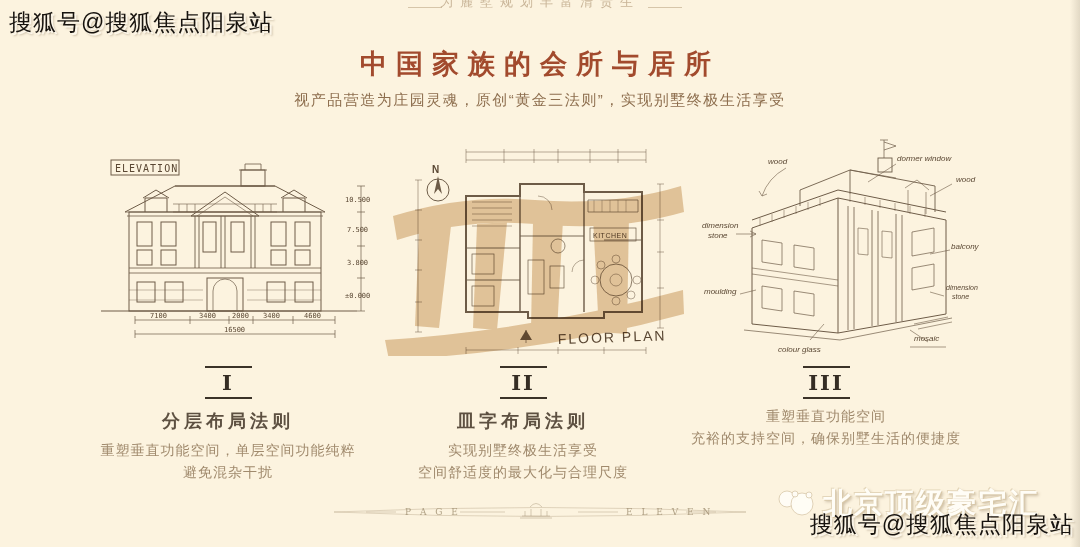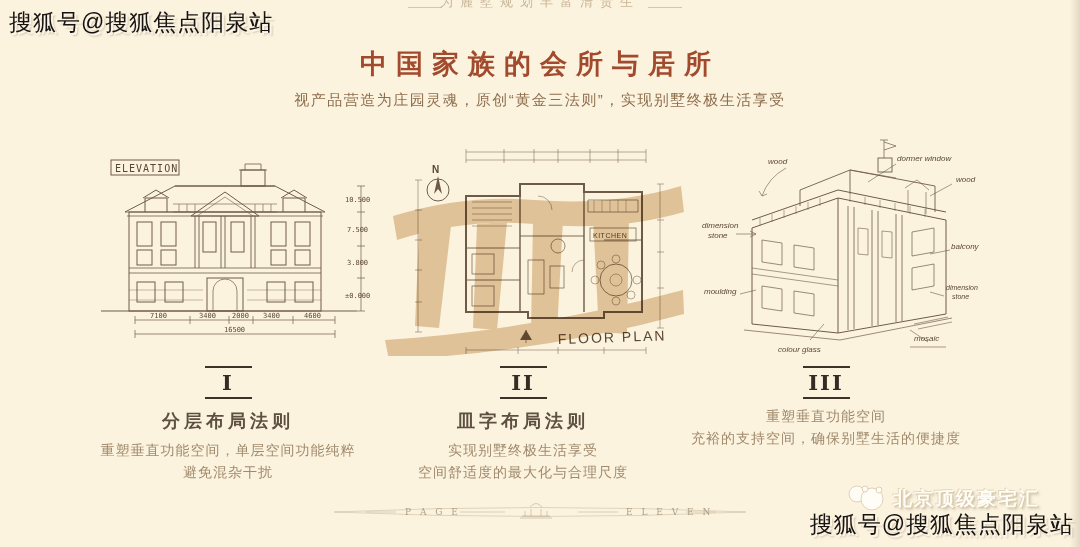--- a/index.html
+++ b/index.html
@@ -17,21 +17,21 @@
   
   .wm-black {
     position:absolute; font-weight:400; font-size:23px; color:#17130f;
     letter-spacing:1px; white-space:nowrap;
     text-shadow:2px 2px 0 rgba(253,248,236,0.95), 3px 3px 2px rgba(125,104,74,0.35);
   }
   .wm-top-left { left:9px; top:7px; }
   .wm-bottom-right { right:6px; top:509px; }
   .wm-brand {
     position:absolute; right:40px; top:484px; display:flex; align-items:center; gap:6px;
-    font-weight:700; font-size:19px; color:#fffdf6; letter-spacing:2px; white-space:nowrap;
+    font-weight:700; font-size:29px; color:#fffdf6; letter-spacing:2px; white-space:nowrap;
     text-shadow:1px 1px 0 #d8c8a9, -1px -1px 0 #e4d6ba, 2px 2px 3px rgba(140,118,86,0.45);
   }
   
   .tagline {
     position:absolute; top:-7px; left:0; width:1080px; text-align:center;
     font-size:13px; letter-spacing:7px; color:rgba(158,130,92,0.55); white-space:nowrap;
   }
   .tag-dash { position:absolute; top:7px; height:1px; width:34px; background:rgba(168,142,104,0.45); }
   .tag-dash.left { left:408px; } .tag-dash.right { left:648px; }
   .title {

